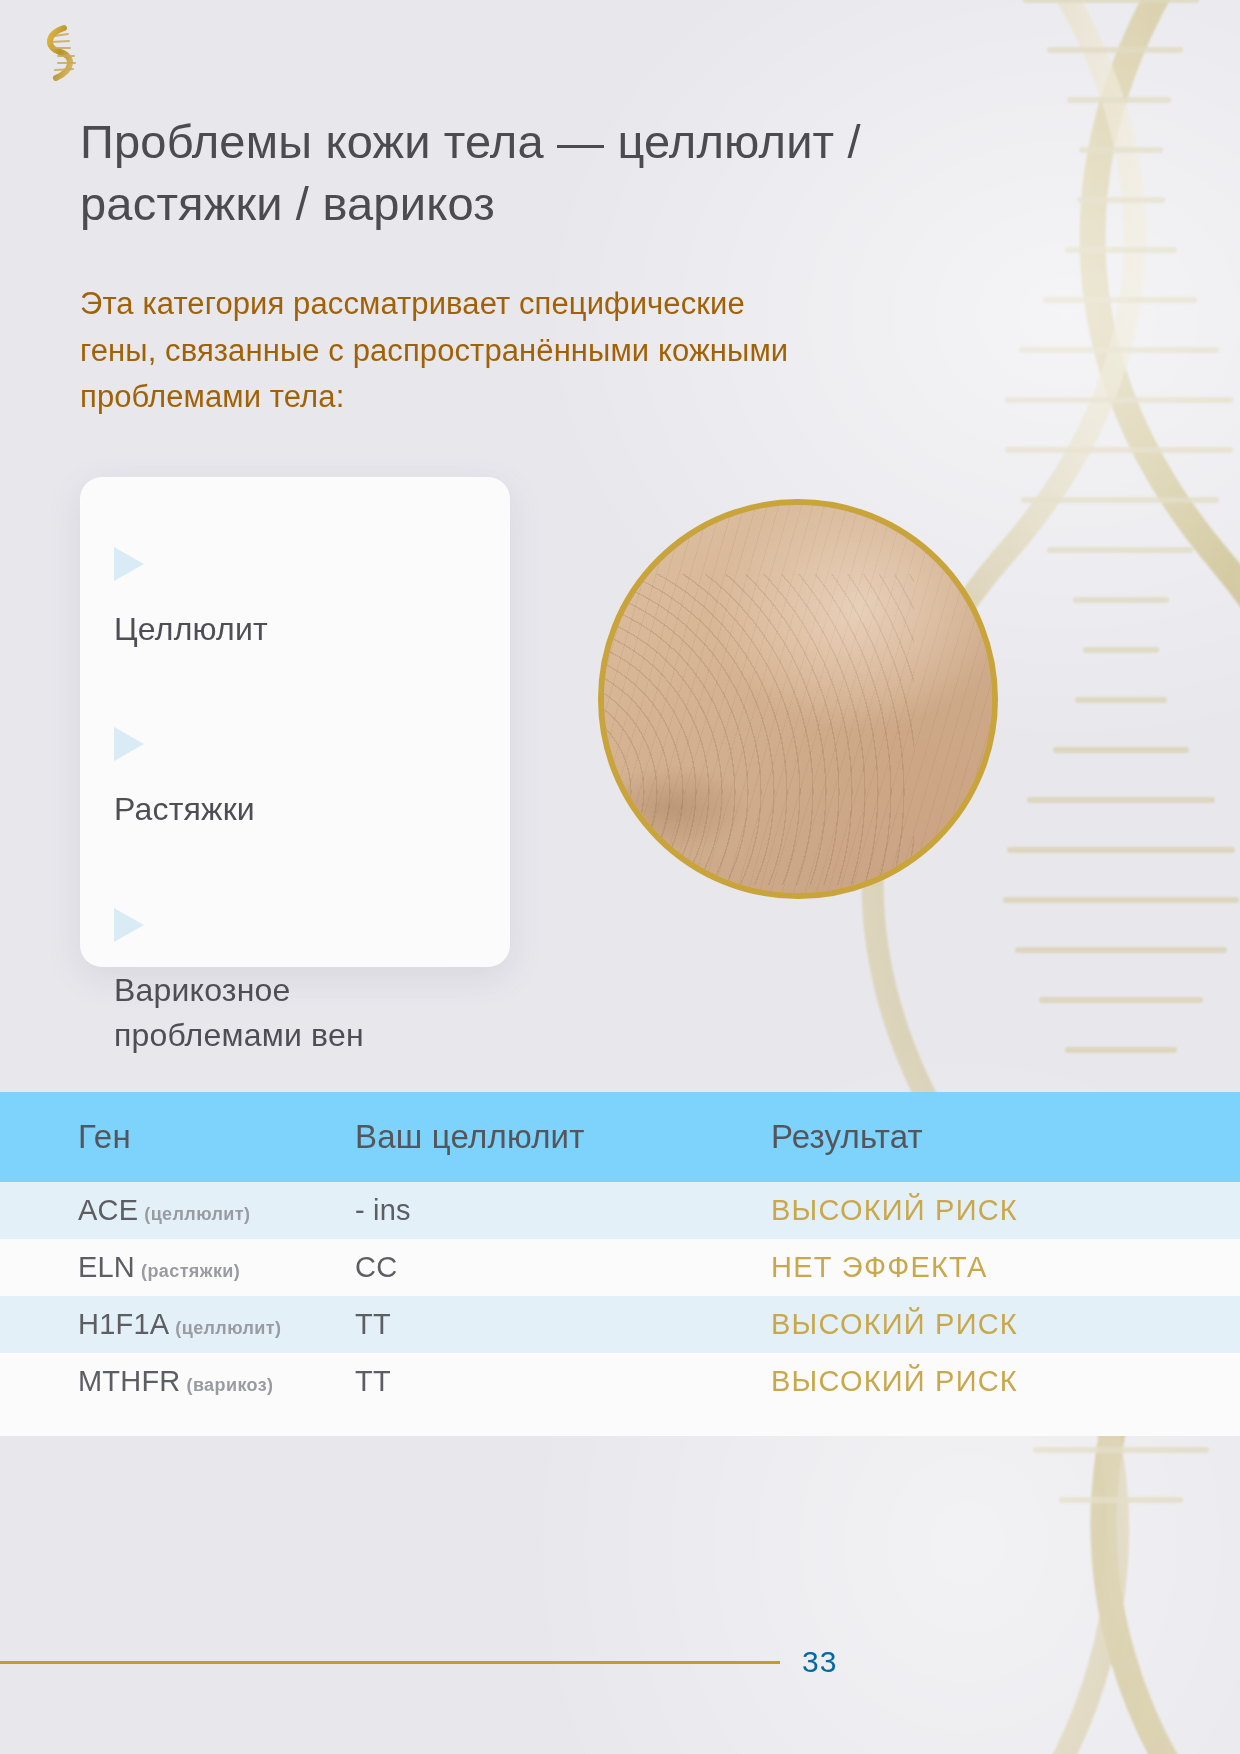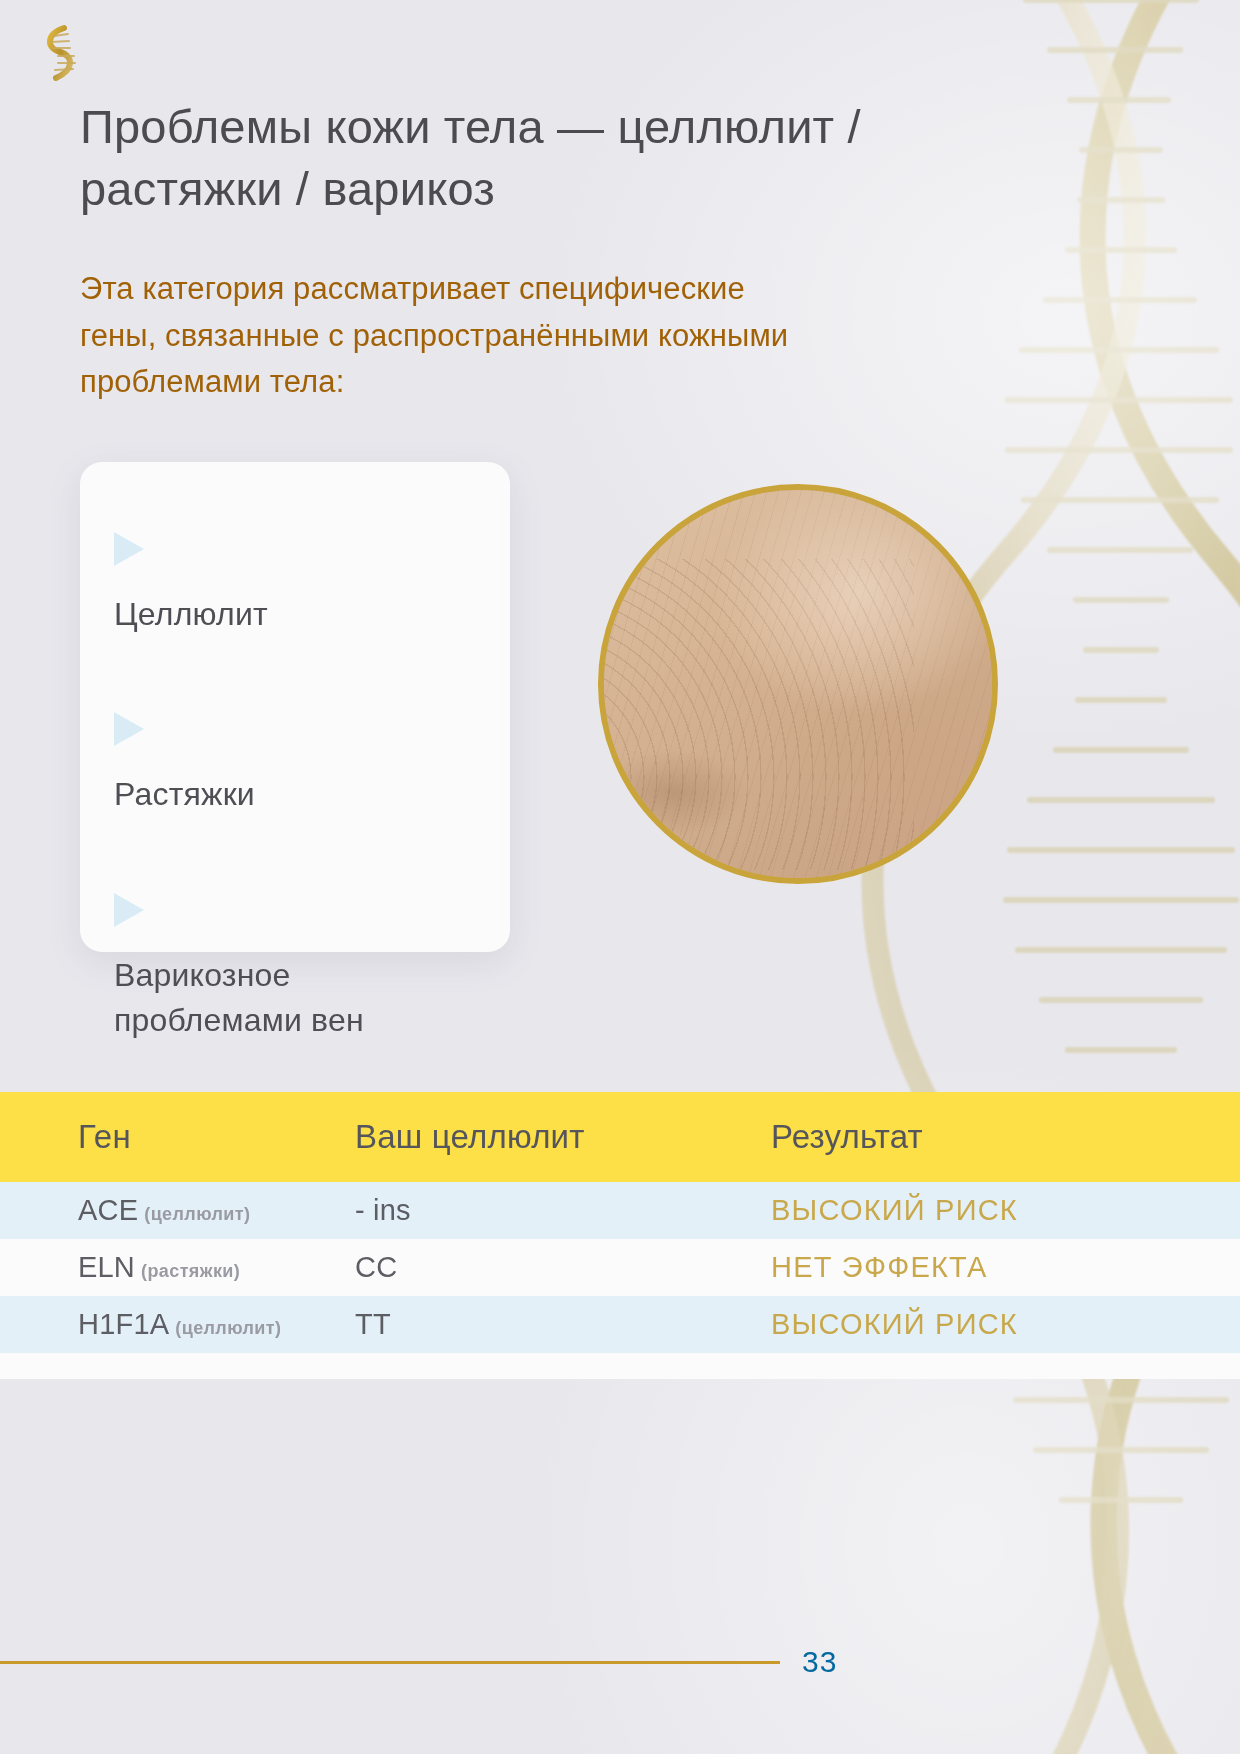--- a/index.html
+++ b/index.html
@@ -47,21 +47,21 @@
     width: 54px;
     height: 62px;
     z-index: 6;
   }
   .logo svg { display:block; width:100%; height:100%; }
 
   
   .content {
     position: relative;
     z-index: 5;
-    padding: 0 0 0 80px;
+    padding: 15px 0 0 80px;
   }
 
   .title {
     margin: 0;
     padding-top: 96px;
     font-size: 47px;
     line-height: 1.32;
     font-weight: 300;
     color: #4b4b50;
     letter-spacing: .2px;
@@ -196,21 +196,21 @@
   .gtable {
     width: 100%;
     border-collapse: collapse;
     table-layout: fixed;
   }
   .gtable col.c-gene   { width: 355px; }
   .gtable col.c-geno   { width: 408px; }
   .gtable col.c-result { width: 477px; }
 
   .gtable thead th {
-    background: #fde047;
+    background: #7dd3fc;
     text-align: left;
     font-weight: 300;
     font-size: 33px;
     color: #55555b;
     padding: 26px 0 26px 0;
     letter-spacing: .2px;
   }
   .gtable thead th.h-gene   { padding-left: 78px; }
   .gtable thead th.h-result { padding-left: 8px; }
 
@@ -422,20 +422,29 @@
       </tr>
       <tr class="odd">
         <td class="t-gene">
           <span class="gene-name">H1F1A</span><span class="gene-sub">(целлюлит)</span>
         </td>
         <td class="t-geno">TT</td>
         <td class="t-result">
           <span class="result">ВЫСОКИЙ РИСК</span>
         </td>
       </tr>
+      <tr class="even">
+        <td class="t-gene">
+          <span class="gene-name">MTHFR</span><span class="gene-sub">(варикоз)</span>
+        </td>
+        <td class="t-geno">TT</td>
+        <td class="t-result">
+          <span class="result">ВЫСОКИЙ РИСК</span>
+        </td>
+      </tr>
     </tbody>
   </table>
   <div class="table-tail"></div>
 </div>
 
 <div class="footer">
   <div class="footer-rule"></div>
   <div class="page-num">33</div>
 </div>
 

